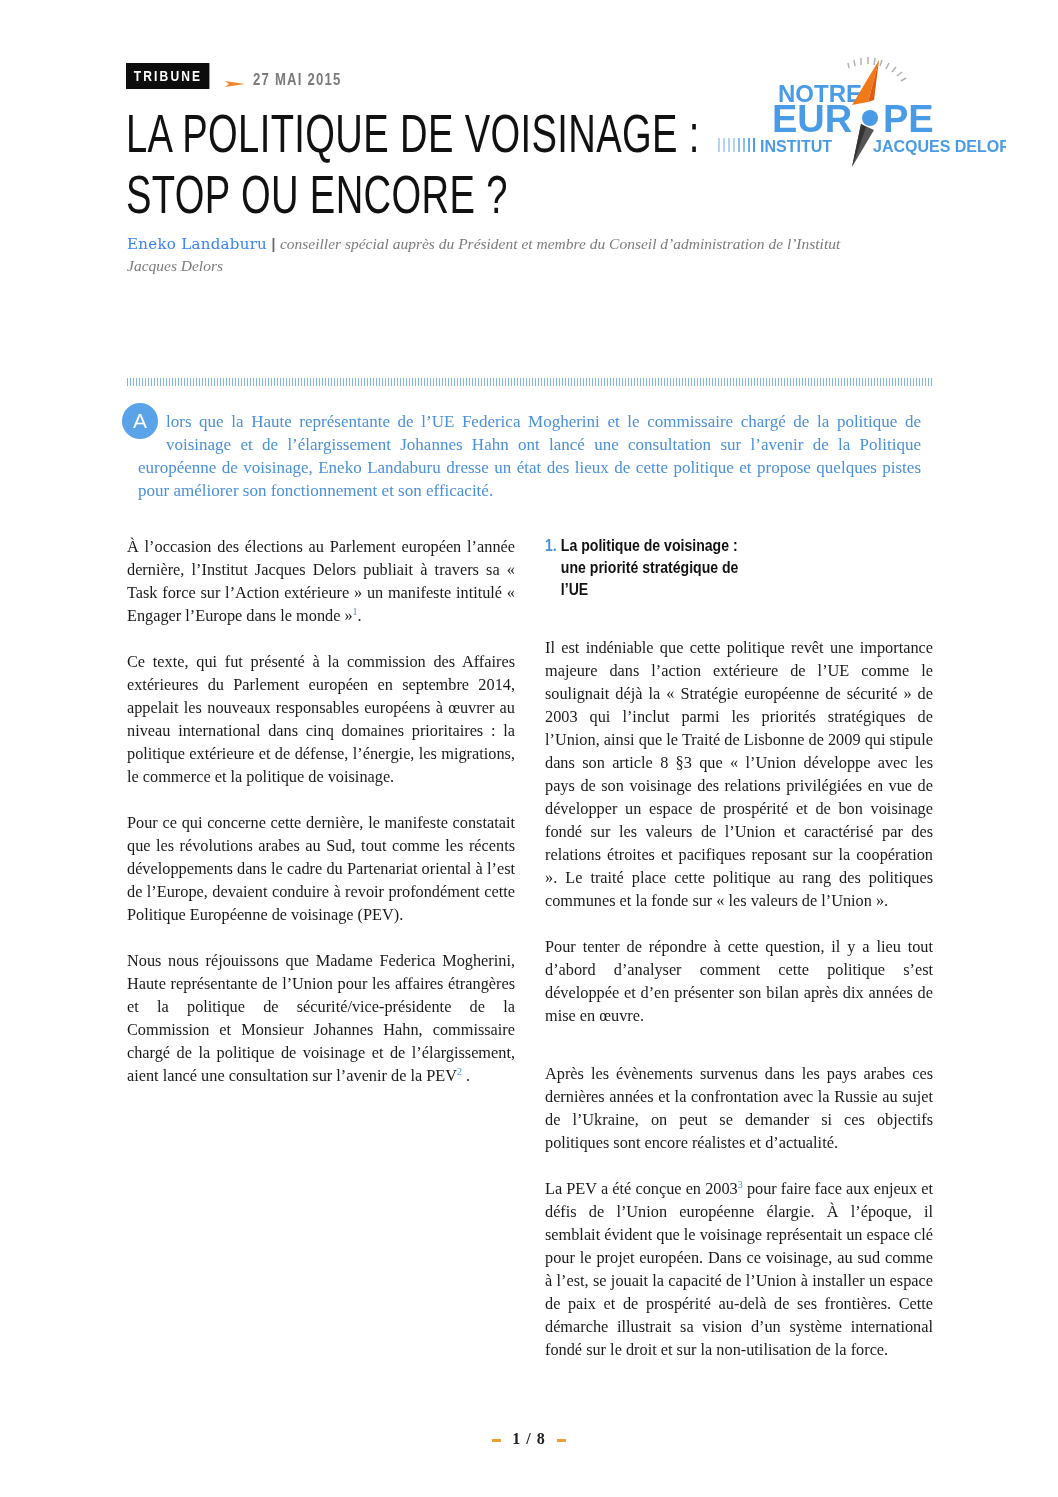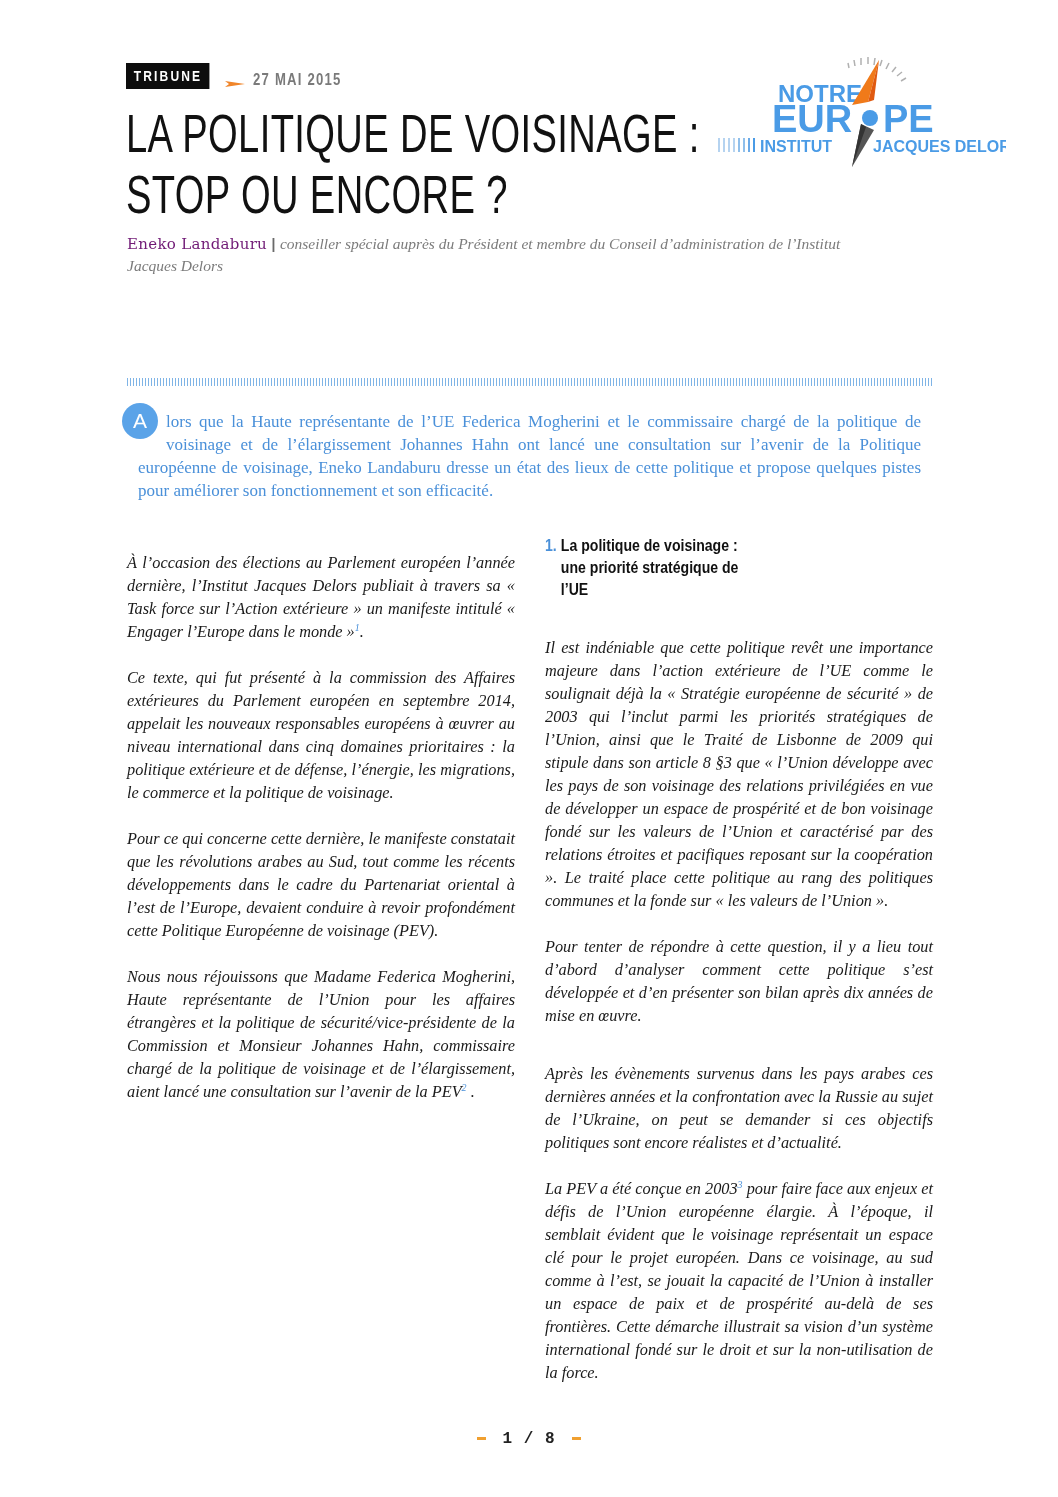--- a/index.html
+++ b/index.html
@@ -6,42 +6,42 @@
   body { width: 1058px; height: 1497px; position: relative; overflow: hidden; font-family: "DejaVu Serif", serif; color: #1a1a1a; }
 
   .header-row { position: absolute; left: 126px; top: 63px; display: flex; align-items: flex-end; }
   .tribune-tag { background: #0d0d0d; color: #fff; font-family: "Liberation Sans", sans-serif; font-weight: bold; font-size: 14px; letter-spacing: 2.5px; padding: 4px 8px 4px 9px; line-height: 18px; transform: scaleX(0.86); transform-origin: left center; }
   .arrow-icon { margin-left: 2px; width: 20px; height: 10px; display: inline-block; }
   .date-text { margin-left: 8px; font-family: "Liberation Sans", sans-serif; font-weight: bold; font-size: 16px; color: #7a7a7a; letter-spacing: 1.5px; transform: scaleX(0.82); transform-origin: left center; }
 
   .title { position: absolute; left: 126px; top: 103px; font-family: "Liberation Sans", sans-serif; font-size: 53px; line-height: 61px; color: #111; letter-spacing: 0.5px; margin: 0; font-weight: normal; transform: scaleX(0.72); transform-origin: left top; white-space: nowrap; }
 
   .author-block { position: absolute; left: 127px; top: 233px; width: 720px; font-size: 14px; line-height: 21px; color: #7b7b7b; }
-  .author-name { font-family: "DejaVu Serif", serif; font-size: 15px; color: #701a75; letter-spacing: 0.3px; }
+  .author-name { font-family: "DejaVu Serif", serif; font-size: 15px; color: #3b82f6; letter-spacing: 0.3px; }
   .author-sep { font-family: "Liberation Sans", sans-serif; font-weight: bold; color: #6a6a6a; }
   .author-role { font-family: "Liberation Serif", serif; font-style: italic; font-size: 15.5px; color: #7b7b7b; }
 
   .logo { position: absolute; left: 716px; top: 50px; width: 290px; height: 125px; }
 
   .dotted-rule { position: absolute; left: 127px; top: 378px; width: 806px; height: 8px; background: repeating-linear-gradient(90deg, #7fb4e6 0px, #7fb4e6 1px, transparent 1px, transparent 3px); }
 
   .abstract { position: absolute; left: 126px; top: 398px; width: 807px; font-family: "Liberation Serif", serif; font-size: 17px; line-height: 23px; color: #4a90d9; text-align: justify; }
   .dropcap { float: left; width: 36px; height: 36px; border-radius: 50%; background: #5aa3e8; color: #fff; font-family: "Liberation Sans", sans-serif; font-size: 21px; text-align: center; line-height: 36px; margin: 5px 8px 0 -4px; transform: none; }
   .abstract p { margin: 12px; }
 
   .col { position: absolute; top: 535px; width: 388px; font-family: "Liberation Serif", serif; font-size: 16.3px; line-height: 23px; color: #1a1a1a; text-align: justify; }
   .col-left { left: 127px; }
   .col-right { left: 545px; }
-  .col p { margin: 16px 0 23px 0; font-style: italic; }
+  .col p { margin: 0 0 23px 0; }
   .fn { color: #4a90d9; font-size: 10px; vertical-align: super; line-height: 0; }
 
   .section-heading { font-family: "Liberation Sans", sans-serif; font-weight: bold; font-size: 16px; line-height: 22px; color: #111; margin: 0 0 35px 0; text-align: left; display: flex; transform: scaleX(0.88); transform-origin: left top; width: 440px; }
   .section-num { color: #4a90d9; width: 18px; flex: 0 0 18px; }
 
-  .footer { position: absolute; top: 1430px; left: 0; width: 1058px; text-align: center; font-family: Liberation Mono, monospace; font-size: 16px; font-weight: bold; color: #222; letter-spacing: 1px; }
+  .footer { position: absolute; top: 1430px; left: 0; width: 1058px; text-align: center; font-family: Liberation Serif, serif; font-size: 16px; font-weight: bold; color: #222; letter-spacing: 1px; }
   .footer-dash { display: inline-block; width: 9px; height: 3px; background: #f0a030; vertical-align: middle; margin: 0 6px; }
 </style>
 </head>
 <body>
 
 <div class="header-row">
   <span class="tribune-tag">TRIBUNE</span>
   <svg class="arrow-icon" viewBox="0 0 20 10">
     <path d="M0 2 L20 5 L0 8 L4 5 Z" fill="#F0852A"></path>
   </svg>

